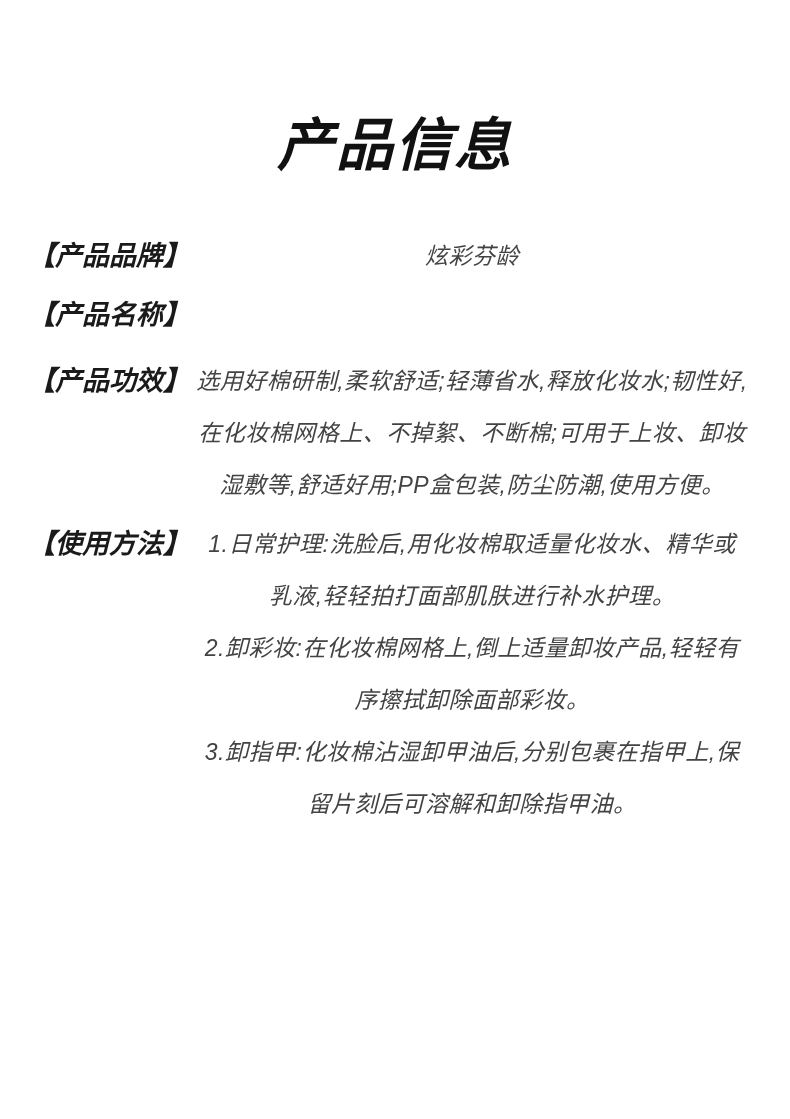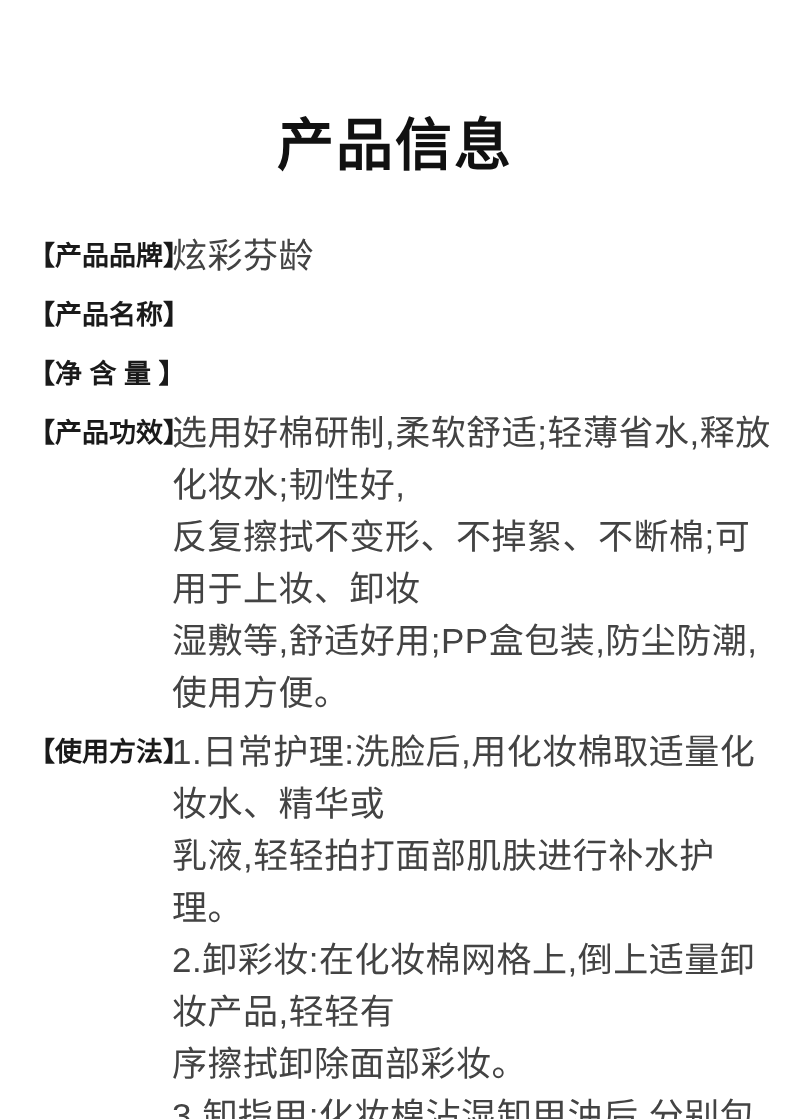--- a/index.html
+++ b/index.html
@@ -5,20 +5,21 @@
   * { margin: 0; padding: 0; box-sizing: border-box; }
   html, body { background: #ffffff; }
   .page {
     position: relative;
     width: 790px;
     height: 1119px;
     margin: 0 auto;
     overflow: hidden;
     background: var(--background, #ffffff);
     font-family: "Liberation Sans", "DejaVu Sans", sans-serif;
+    font-style: italic;
   }
   .page-title {
     padding-top: 116px;
     text-align: center;
     font-size: 57px;
     line-height: 1.05;
     font-weight: 700;
     letter-spacing: 2px;
     color: var(--title, #111111);
   }
@@ -34,26 +35,27 @@
     flex: 0 0 144px;
     width: 144px;
     font-size: 27px;
     line-height: 52px;
     font-weight: 600;
     color: var(--label, #1a1a1a);
     white-space: nowrap;
   }
   .section-content {
     flex: 1 1 auto;
-    font-size: 35px;
+    font-size: 23px;
     line-height: 52px;
     font-weight: 400;
     color: var(--body, #434343);
     white-space: pre-line;
     letter-spacing: 0.5px;
+    text-align: center;
   }
 </style>
 </head>
 <body>
 
 <div class="page">
 
   <h1 class="page-title">产品信息</h1>
 
   <div class="sections">
@@ -61,27 +63,26 @@
     <div class="section">
       <div class="section-label">【产品品牌】</div>
       <div class="section-content">炫彩芬龄</div>
     </div>
 
     <div class="section">
       <div class="section-label">【产品名称】</div>
     </div>
 
     <div class="section">
-      <div class="section-label">【净 含 量 】</div>
     </div>
 
     <div class="section">
       <div class="section-label">【产品功效】</div>
       <div class="section-content">选用好棉研制,柔软舒适;轻薄省水,释放化妆水;韧性好,
-反复擦拭不变形、不掉絮、不断棉;可用于上妆、卸妆
+在化妆棉网格上、不掉絮、不断棉;可用于上妆、卸妆
 湿敷等,舒适好用;PP盒包装,防尘防潮,使用方便。</div>
     </div>
 
     <div class="section">
       <div class="section-label">【使用方法】</div>
       <div class="section-content">1.日常护理:洗脸后,用化妆棉取适量化妆水、精华或
 乳液,轻轻拍打面部肌肤进行补水护理。
 2.卸彩妆:在化妆棉网格上,倒上适量卸妆产品,轻轻有
 序擦拭卸除面部彩妆。
 3.卸指甲:化妆棉沾湿卸甲油后,分别包裹在指甲上,保

